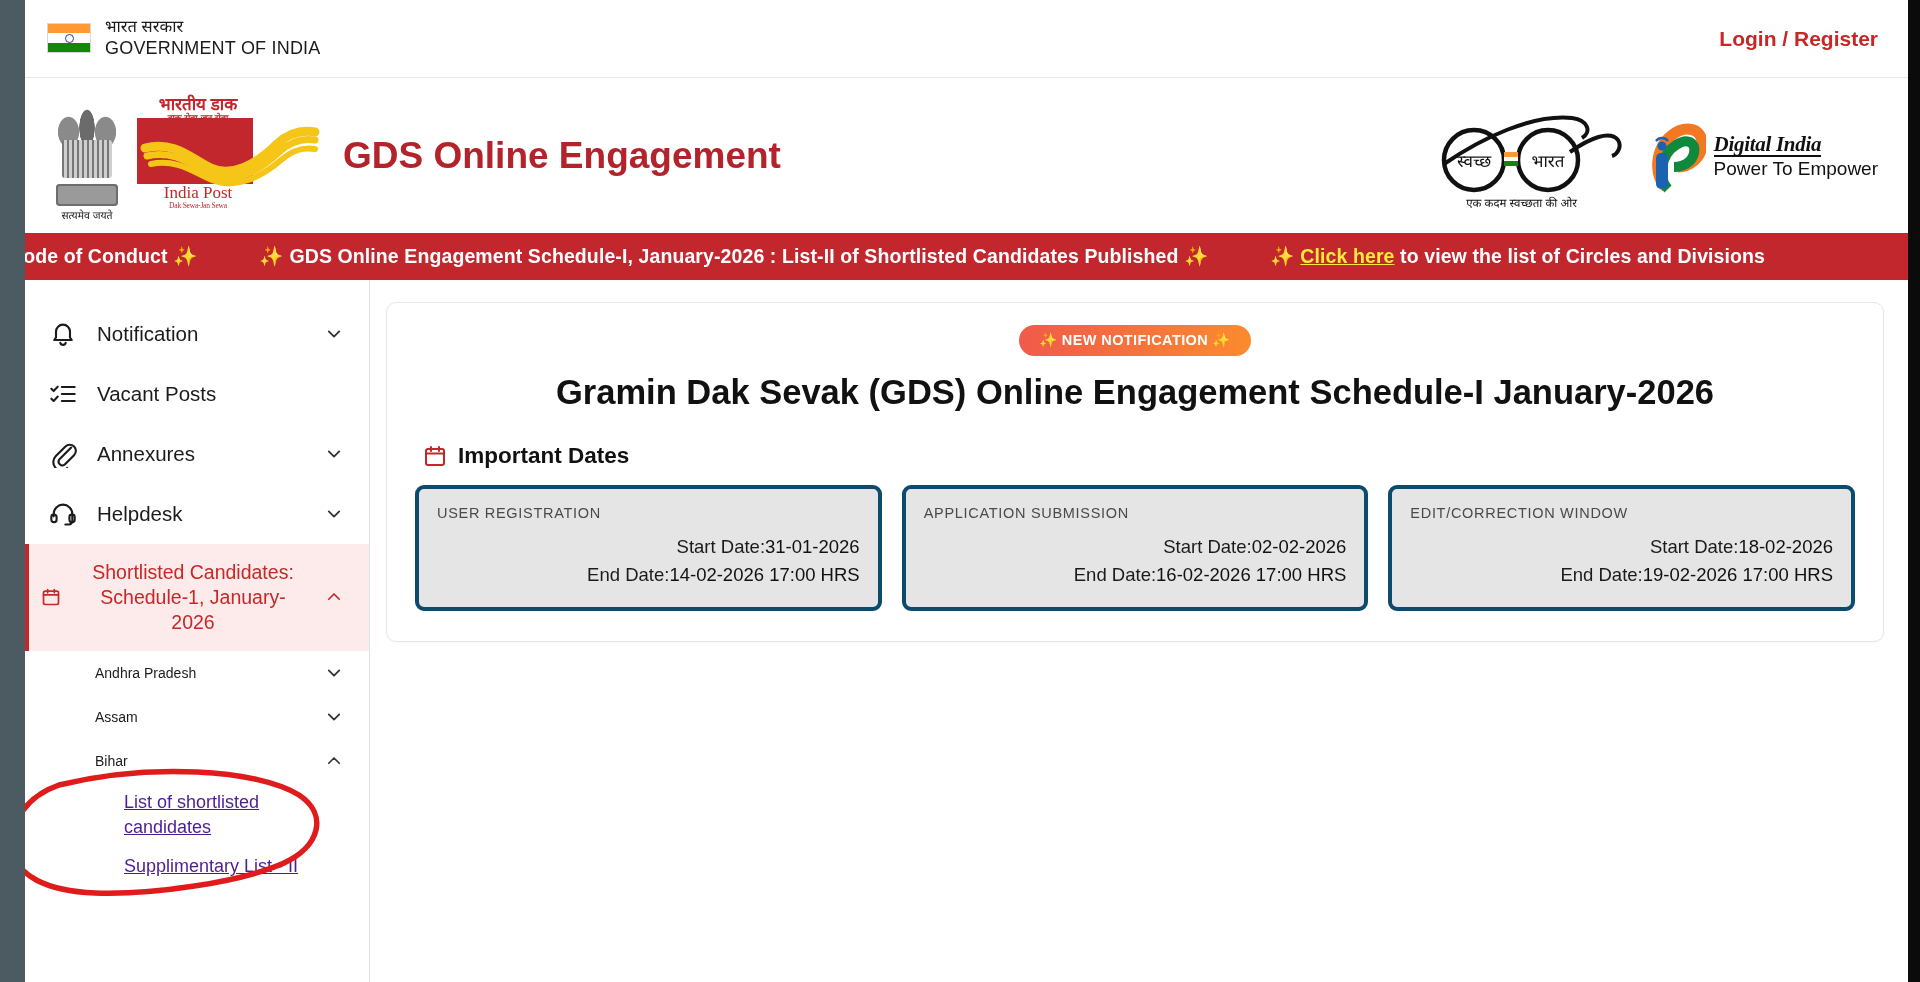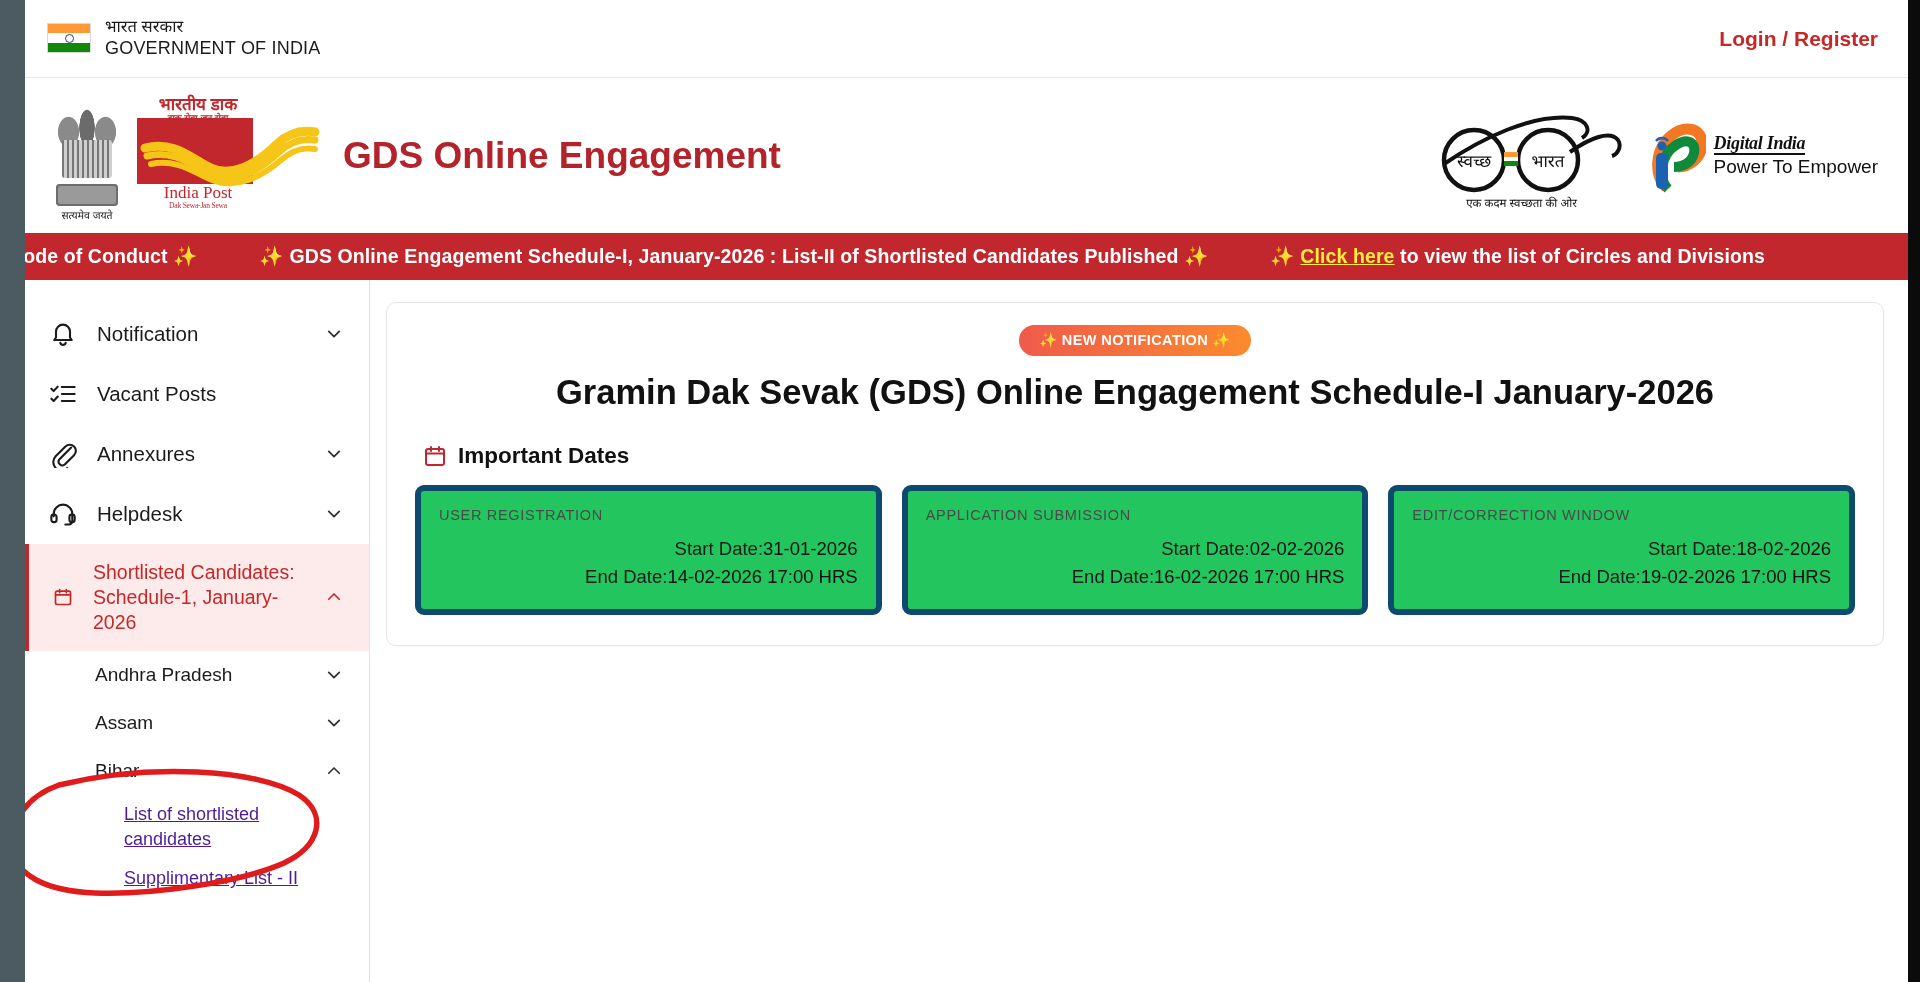--- a/index.html
+++ b/index.html
@@ -138,21 +138,21 @@
   .swachh .glasses { position: absolute; left: 0; top: 8px; }
   .swachh .cap {
     position: absolute; left: 0; bottom: 2px; width: 200px; text-align: center;
     font-size: 11.5px; color: #111;
   }
   .digital-india { display: flex; align-items: center; gap: 8px; }
   .di-mark { width: 58px; height: 74px; position: relative; }
   .di-text { line-height: 1.05; }
   .di-text .t1 {
     font-family: "Liberation Serif", serif;
-    font-style: italic; font-weight: 700; font-size: 18px; color: #111;
+    font-style: italic; font-weight: 700; font-size: 21px; color: #111;
     border-bottom: 2.5px solid #111; display: inline-block; letter-spacing: -.3px;
   }
   .di-text .t2 { font-size: 19px; color: #111; display: block; margin-top: 2px; }
 
   
   .marquee-bar {
     height: 47px; background: #c1272d; color: #fff;
     display: flex; align-items: center; overflow: hidden;
     position: relative;
   }
@@ -182,33 +182,34 @@
     padding: 16px 26px 16px 24px;
     cursor: pointer;
   }
   .nav-item .ico { width: 28px; height: 28px; flex: 0 0 28px; color: #1b1b1b; }
   .nav-item .lbl { font-size: 20.5px; color: #1b1b1b; flex: 1; }
   .nav-item .chev { width: 18px; height: 18px; color: #333; flex: 0 0 18px; }
 
   .nav-item.active {
     background: #fdeaea;
     border-left: 4px solid #c1272d;
-    padding-left: 24px;
+    padding-left: 12px;
     align-items: center;
+    text-align: center;
   }
   .nav-item.active .lbl { color: #c62828; font-size: 19.5px; line-height: 1.28; }
   .nav-item.active .ico { color: #c62828; width: 20px; height: 20px; flex: 0 0 20px; }
   .nav-item.active .chev { color: #c62828; }
 
   .sub-item {
     display: flex; align-items: center;
     padding: 13px 26px 13px 70px;
     cursor: pointer;
   }
-  .sub-item .lbl { font-size: 19px; color: #1b1b1b; flex: 1; }
+  .sub-item .lbl { font-size: 14px; color: #1b1b1b; flex: 1; }
   .sub-item .chev { width: 18px; height: 18px; color: #333; flex: 0 0 18px; }
 
   .leaf-link {
     padding: 7px 26px 7px 99px;
   }
   .leaf-link a {
     font-size: 18px; color: #4c1d95; text-decoration: underline;
     line-height: 1.4; display: inline-block; max-width: 190px; cursor: pointer;
   }
 
@@ -240,22 +241,22 @@
     text-align: center; font-size: 34.5px; font-weight: 700; color: #111;
     line-height: 1.18; margin: 16px 60px 0 60px;
   }
   .section-head {
     display: flex; align-items: center; gap: 11px;
     margin: 30px 0 16px 10px;
   }
   .section-head .t { font-size: 22.5px; font-weight: 700; color: #111; }
   .dates-grid { display: flex; gap: 20px; margin: 0 2px; }
   .date-card {
-    flex: 1; border: 6px solid #0c4a6e; border-radius: 9px;
-    background: #22c55e; padding: 16px 18px 18px 18px;
+    flex: 1; border: 4px solid #0c4a6e; border-radius: 9px;
+    background: #e5e5e5; padding: 16px 18px 18px 18px;
   }
   .date-card .dh {
     font-size: 14.5px; color: #4a4a4a; letter-spacing: .7px; margin-bottom: 12px;
   }
   .date-row {
     display: flex; justify-content: flex-end; align-items: baseline;
     font-size: 18.5px; color: #1b1b1b; padding: 3px 0;
   }
   .date-row .k { color: #1b1b1b; }
   .date-row .v { color: #111; }

